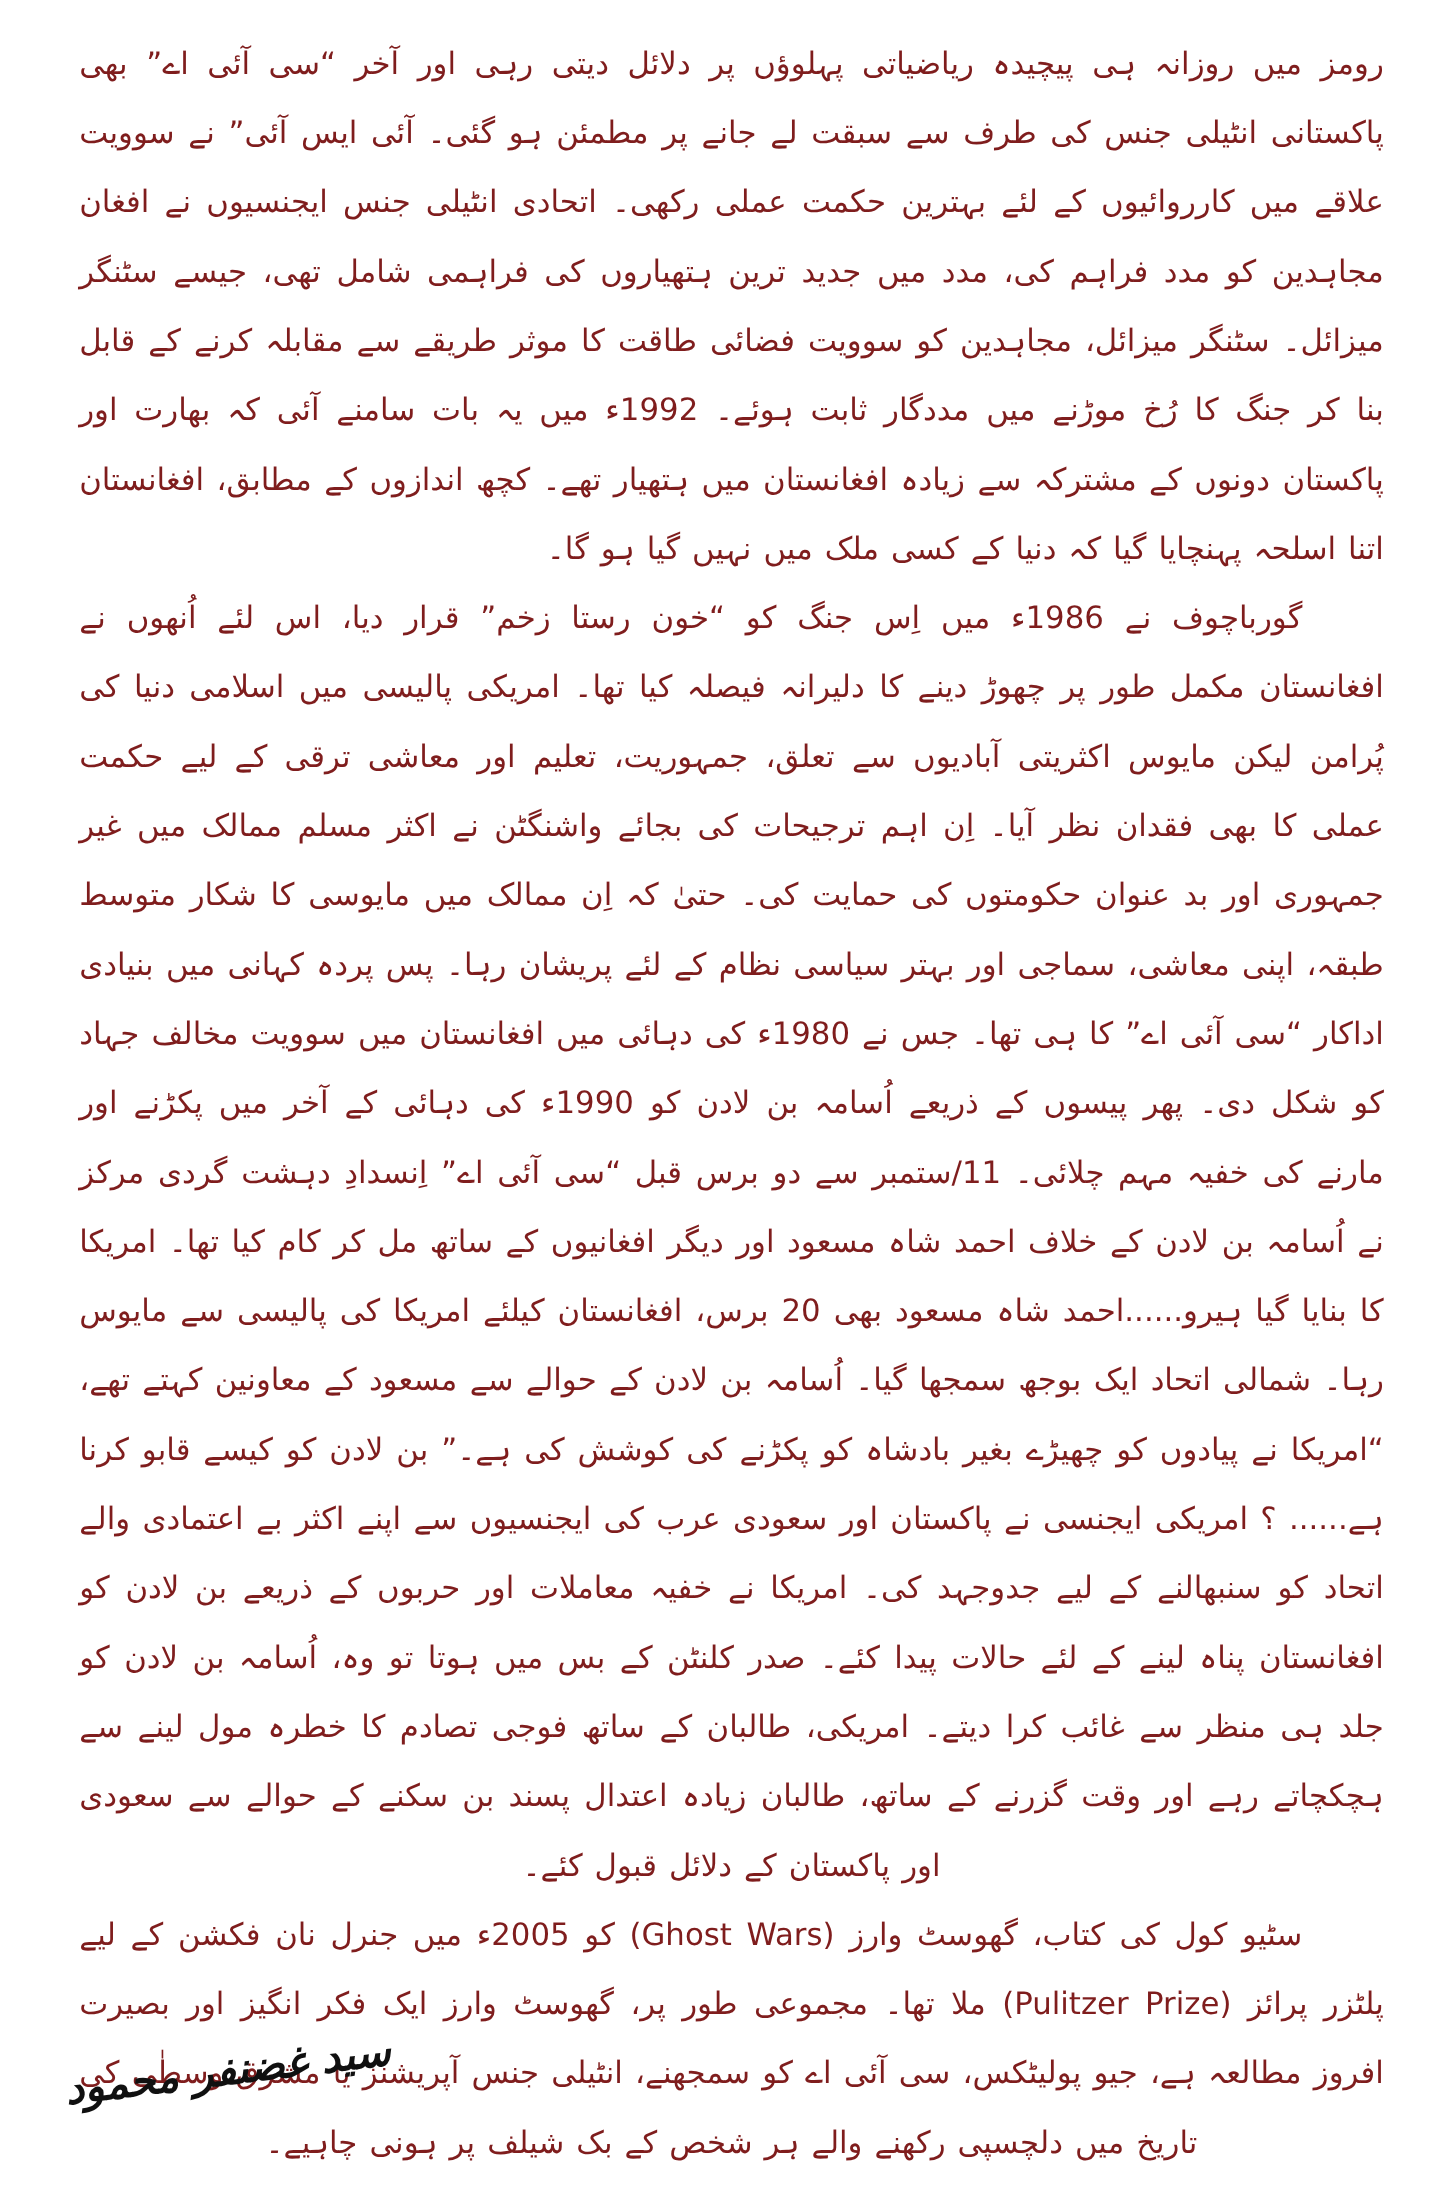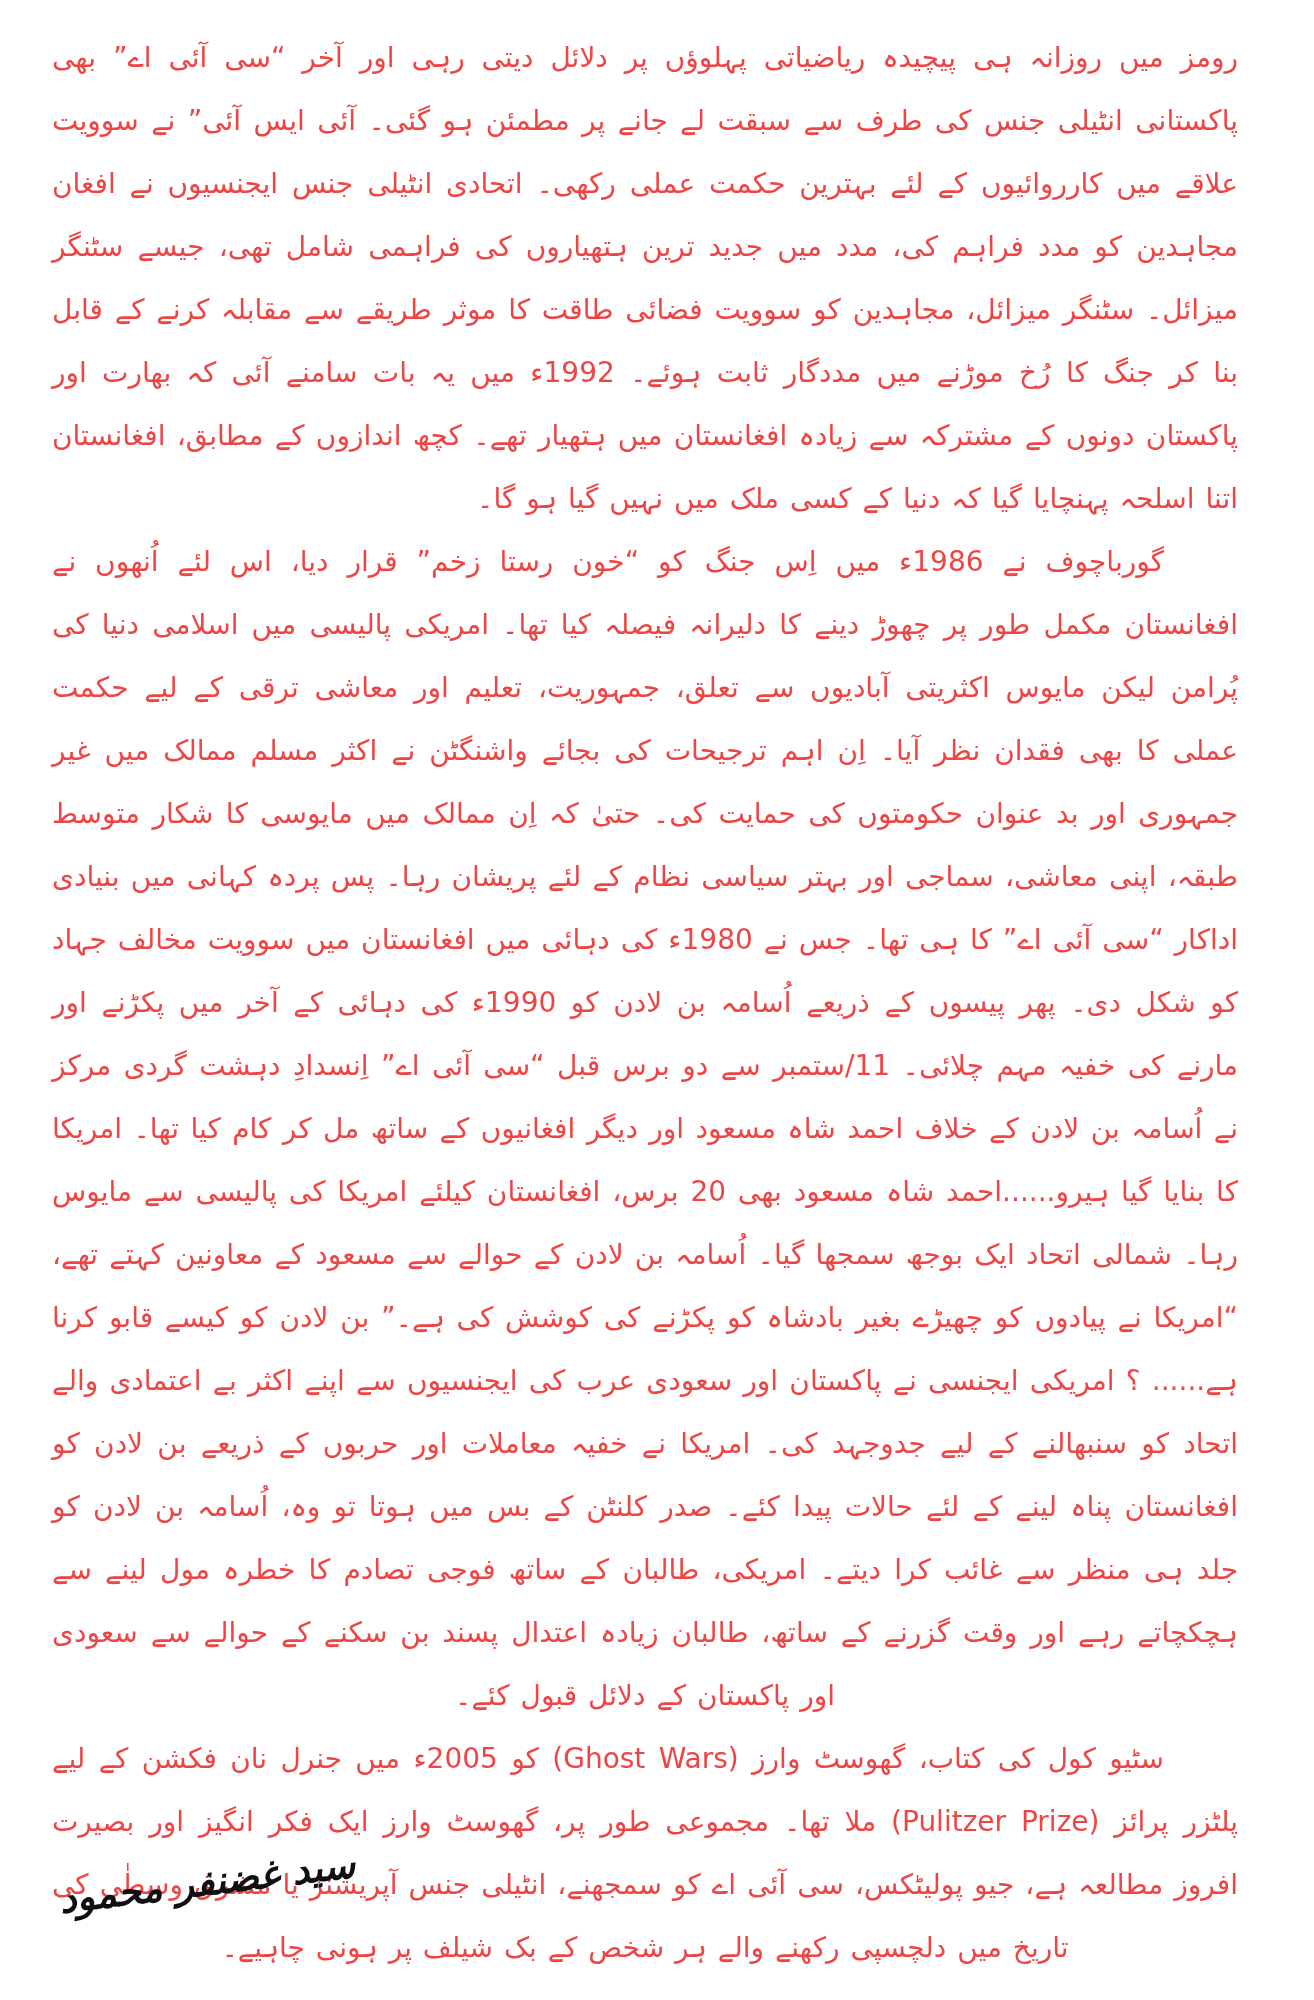--- a/index.html
+++ b/index.html
@@ -13,28 +13,28 @@
     height: 2000px;
     margin: 0 auto;
     background: #ffffff;
     overflow: hidden;
     font-family: "DejaVu Sans", sans-serif;
     color: #000000;
   }
   .text-block {
     position: absolute;
     top: 26px;
-    right: 76px;
+    right: 56px;
     width: 1186px;
     direction: rtl;
     unicode-bidi: embed;
     font-size: 28px;
     line-height: 63px;
     text-align: justify;
-    color: #ef4444;
+    color: #7f1d1d;
     letter-spacing: 0;
     word-spacing: 2px;
   }
   .para {
     margin: 0;
     padding: 0;
     text-align: justify;
   }
   .para.indent {
     text-indent: 74px; 

